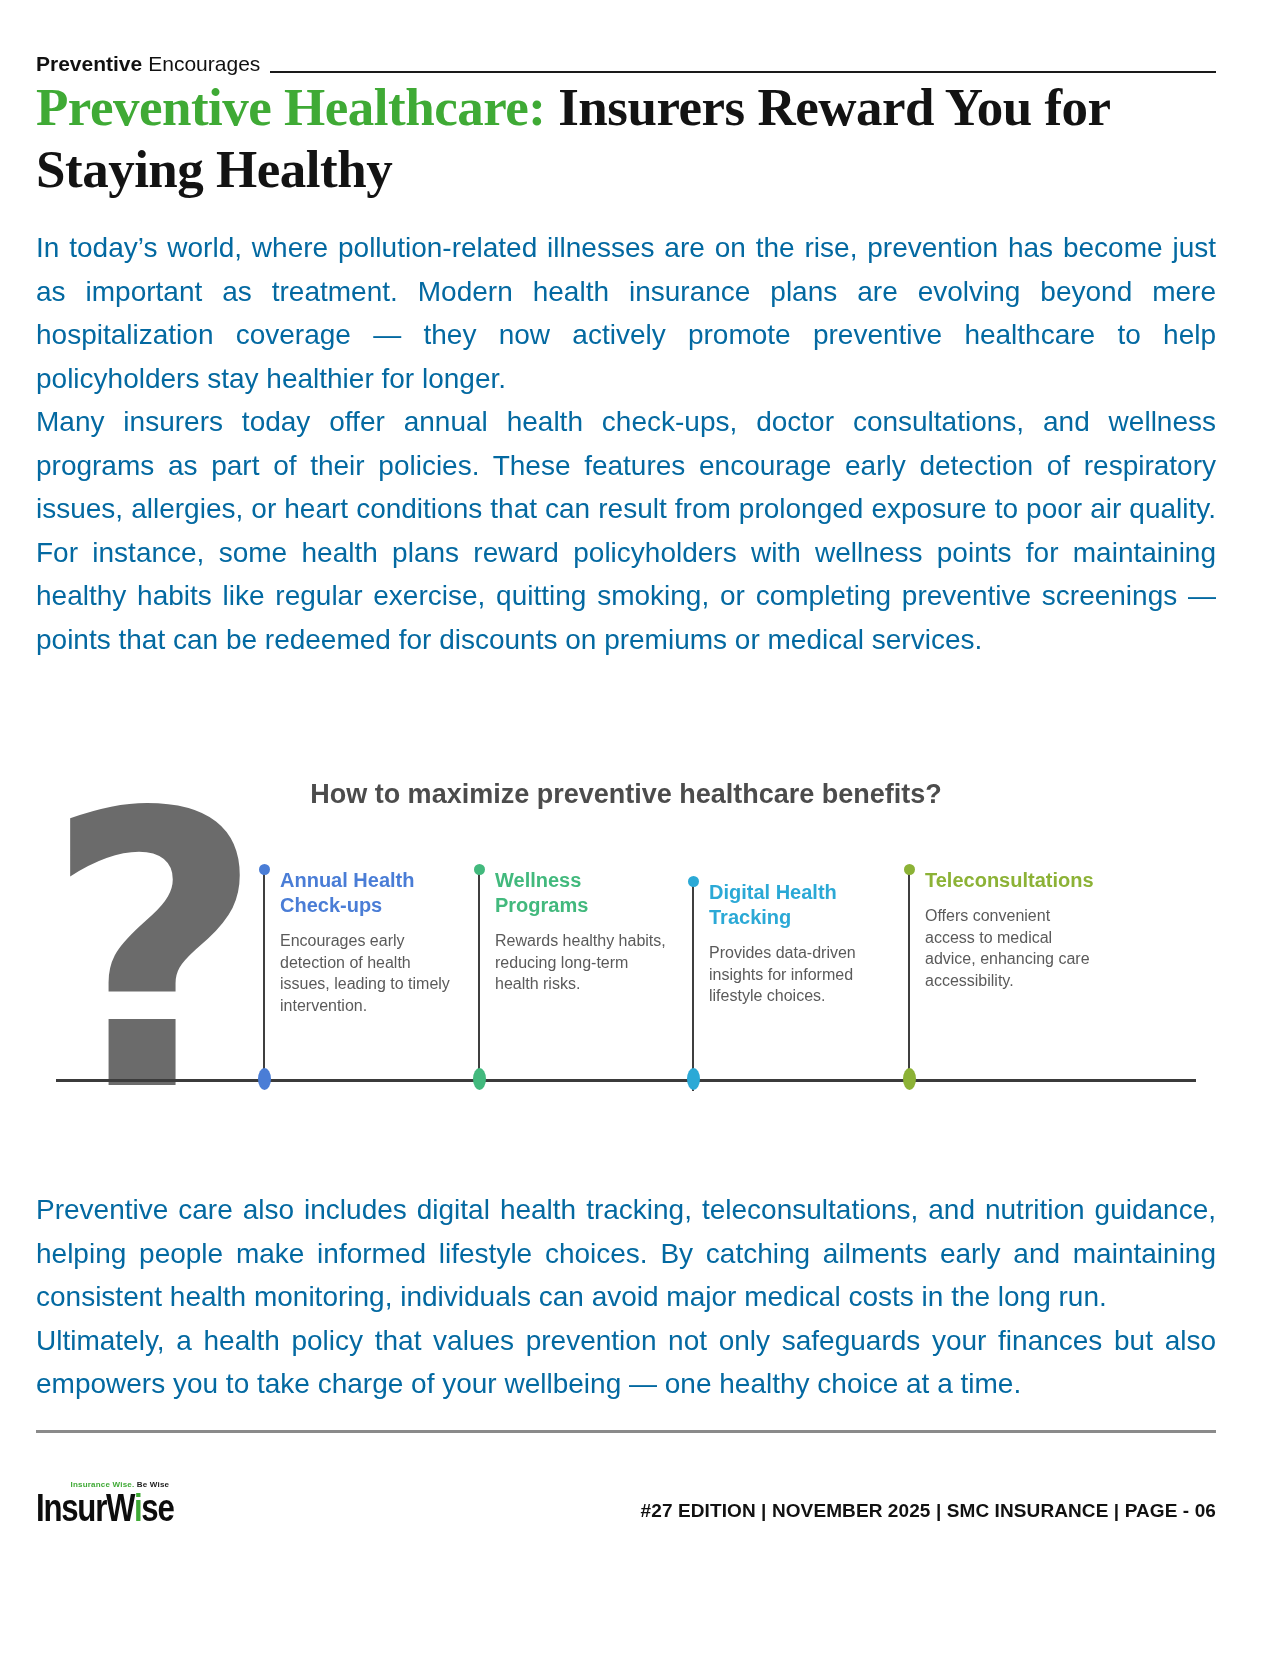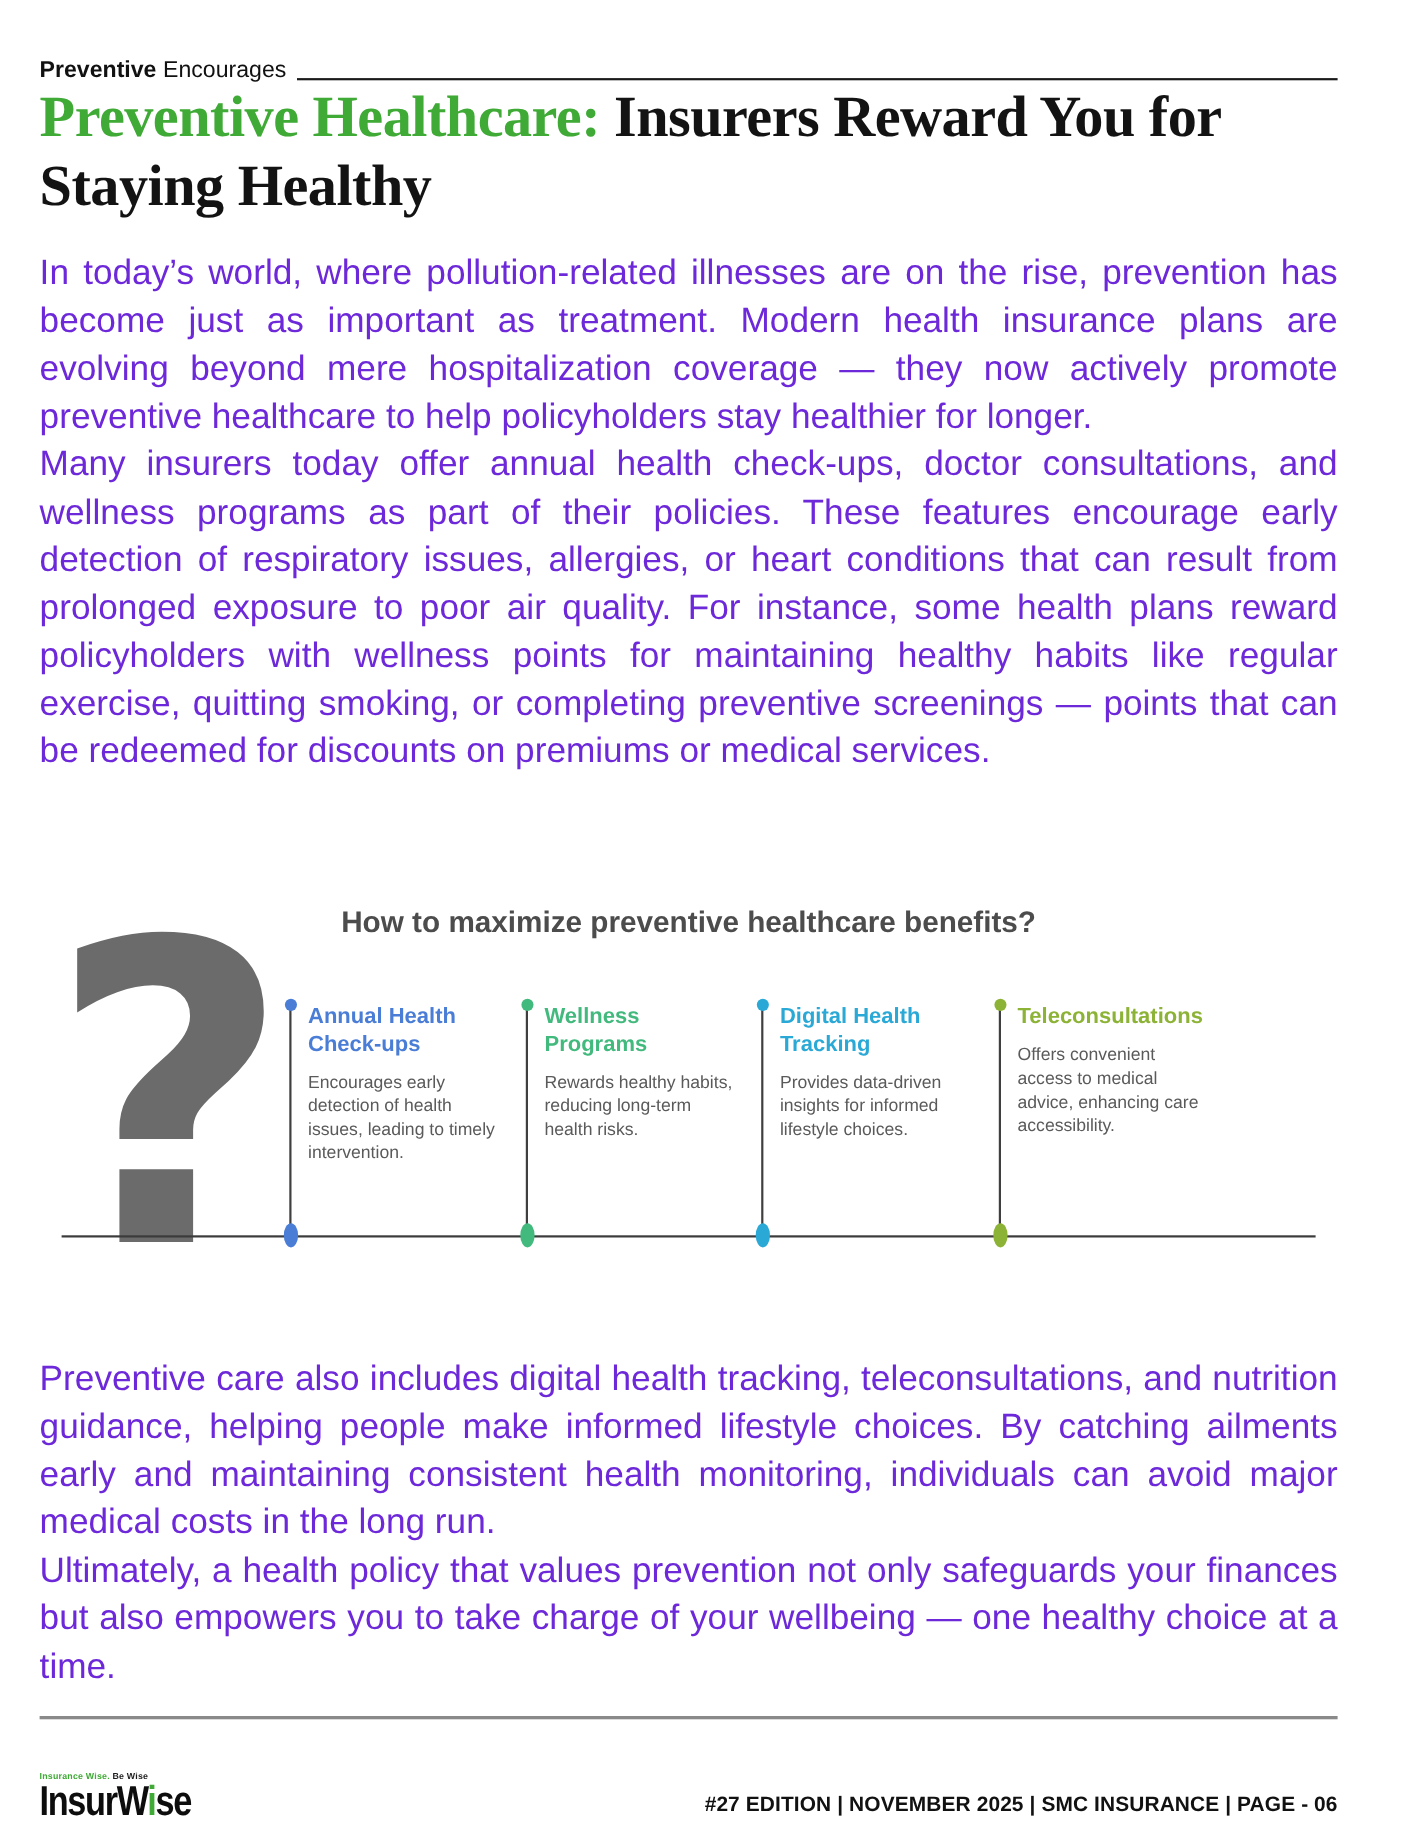--- a/index.html
+++ b/index.html
@@ -27,24 +27,24 @@
     font-family:"Liberation Serif", serif;
     font-weight:700;
     font-size:53px;
     line-height:62px;
     letter-spacing:-0.5px;
     color:#131313;
   }
 
   
   .body-copy p {
-    font-size:32px;
+    font-size:28px;
     line-height:43.5px;
     text-align:justify;
-    color:#6d28d9;
+    color:#0369a1;
   }
   .body-copy.first { margin-top:26px; }
   .body-copy.second { margin-top:62px; }
 
   
   .info-title {
     margin-top:118px;
     text-align:center;
     font-size:27px;
     font-weight:700;
@@ -60,39 +60,39 @@
   }
   .baseline {
     position:absolute; left:20px; right:20px; top:253px;
     height:2.5px; background:#3b3b3b;
   }
   .col {
     position:absolute; top:42px; height:211px;
     border-left:2px solid #3f3f3f;
     padding-left:15px; width:205px;
   }
-  .col-1 { left:227px; } .col-2 { left:442px; } .col-3 { left:656px; } .col-4 { left:872px; }
+  .col-1 { left:227px; } .col-2 { left:442px; } .col-3 { left:656px;margin-top:12px; } .col-4 { left:872px; }
   .col .bullet {
     position:absolute; left:-6.5px; top:-4px;
     width:11px; height:11px; border-radius:50%;
   }
   .col h3 { font-size:20px; line-height:25px; font-weight:700; width:160px; margin-bottom:12px; white-space:normal; }
   .col-4 h3 { width:auto; }
   .col p { font-size:16px; line-height:21.5px; color:#5a5a5a; width:178px; }
   .dot {
     position:absolute; top:242px;
     width:13px; height:22px; border-radius:50%;
   }
   .dot-1 { left:222px; } .dot-2 { left:437px; } .dot-3 { left:651px; } .dot-4 { left:867px; }
 
   
   .footer-rule { margin-top:24px; border-bottom:3px solid #8a8a8a; }
   .footer-row { display:flex; justify-content:space-between; align-items:flex-end; margin-top:48px; }
   .logo { line-height:1; }
-  .logo-tagline { font-size:8px; font-weight:700; letter-spacing:0.2px; }
+  .logo-tagline { font-size:8px; font-weight:700; letter-spacing:0.2px;text-align:center; }
   .logo-name {
     font-size:38px; font-weight:700; letter-spacing:-1.5px;
     transform:scaleX(0.82); transform-origin:left bottom;
     color:#0d0d0d; line-height:0.95; margin-top:1px;
   }
   .footer-meta { font-size:19px; font-weight:700; color:#111; letter-spacing:0.1px; padding-bottom:4px; }
 </style>
 </head>
 <body>
 

